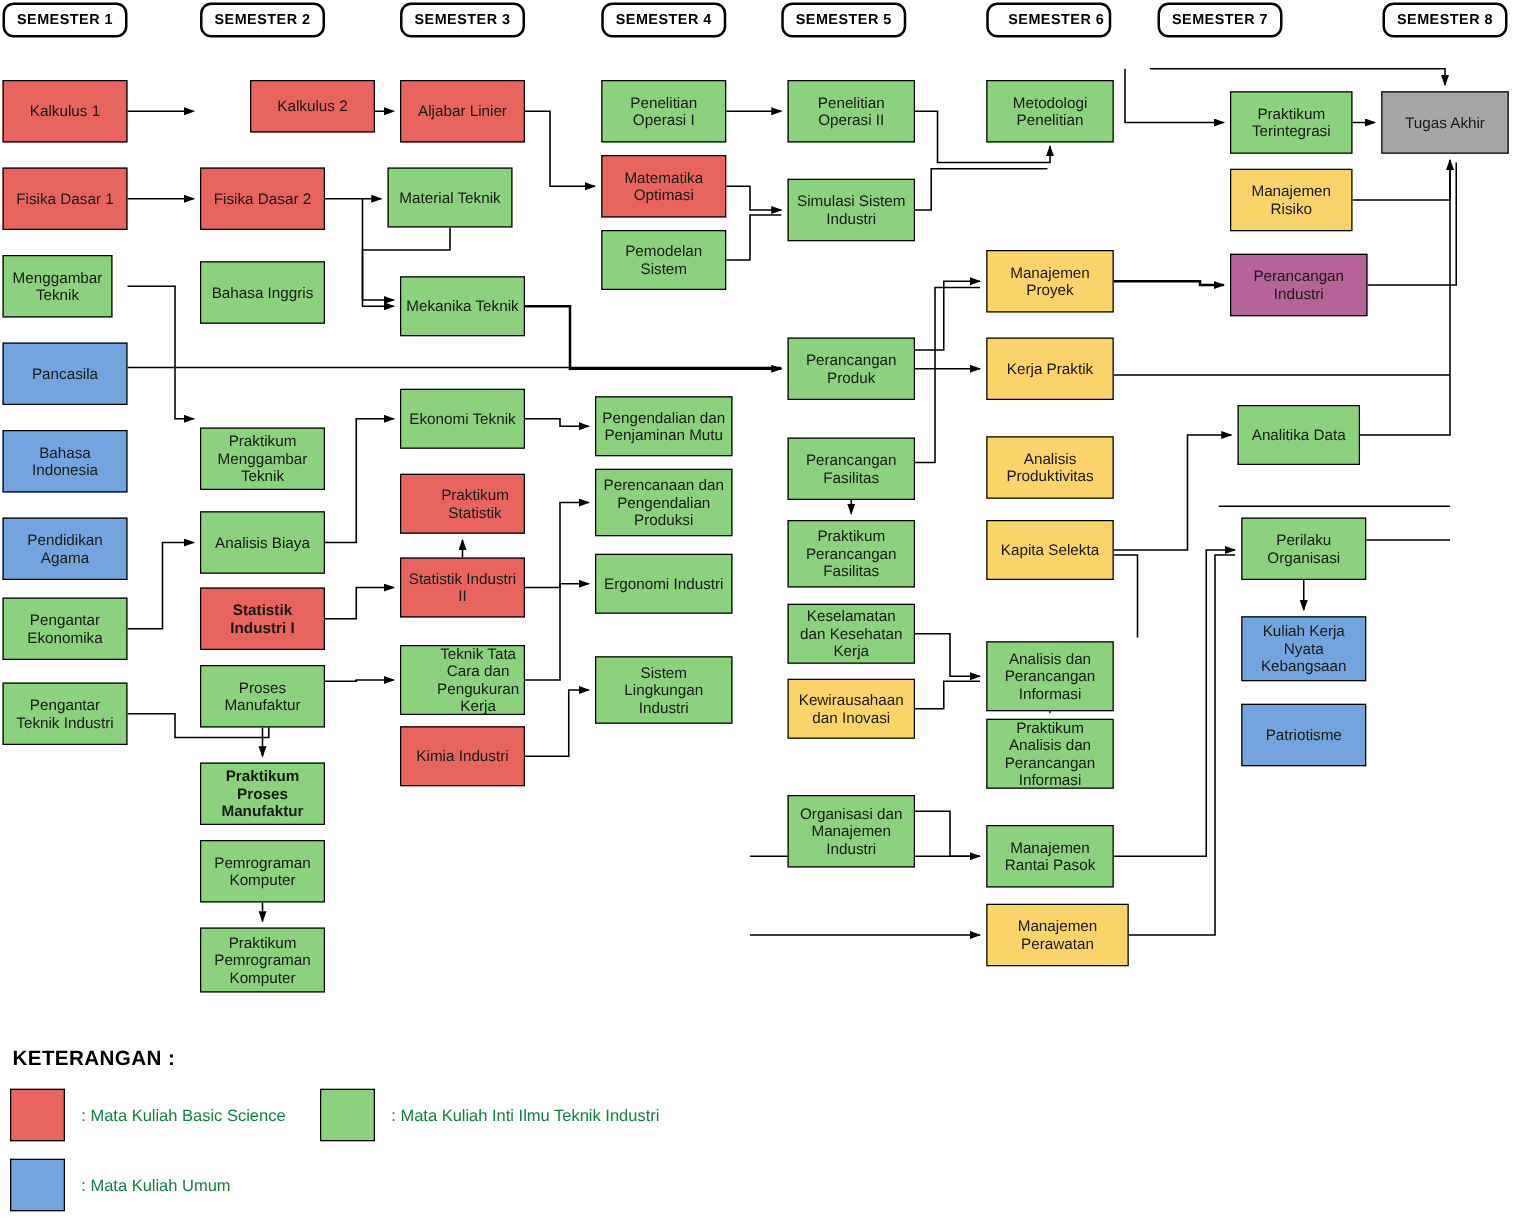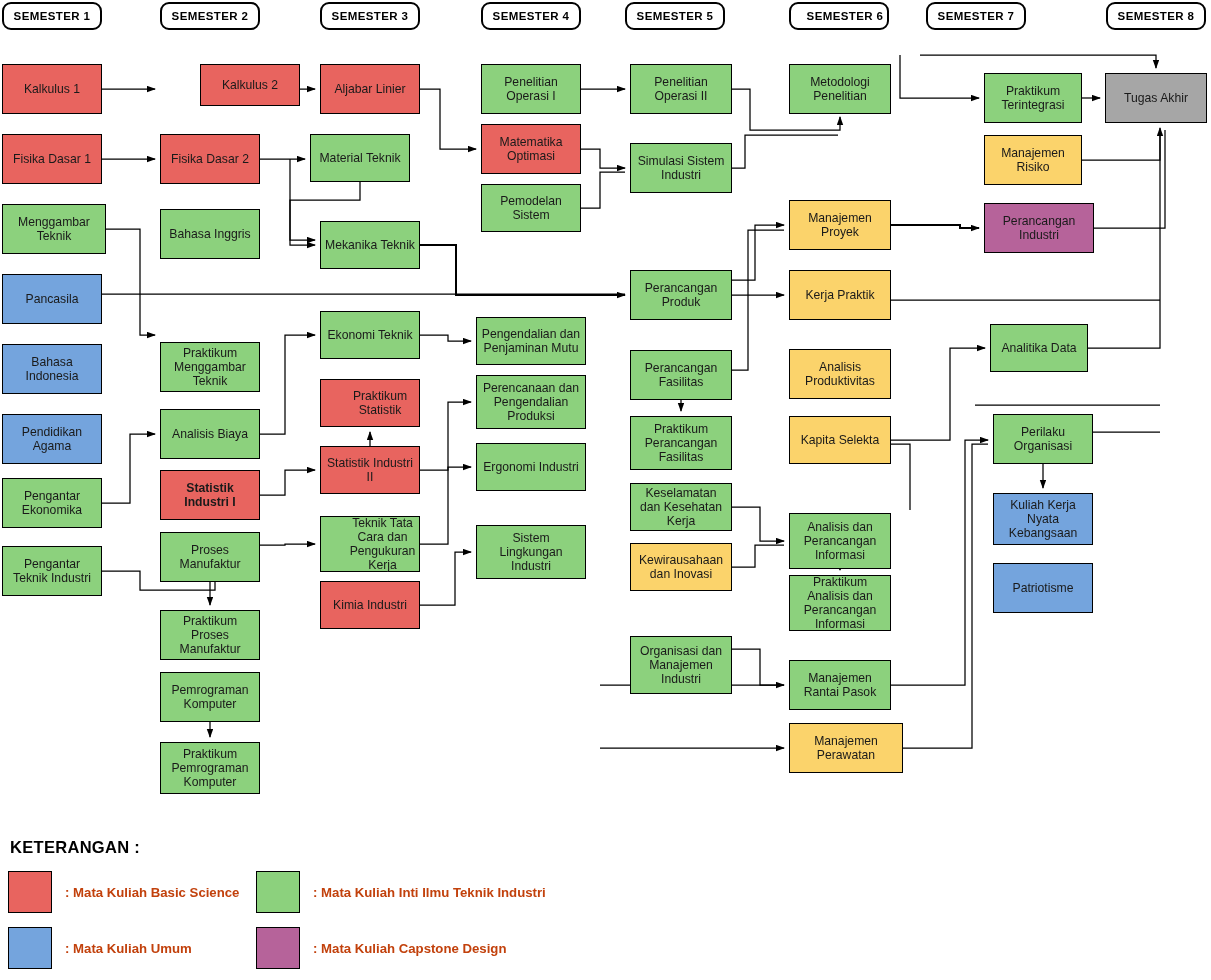--- a/index.html
+++ b/index.html
@@ -16,21 +16,21 @@
   .c-inti{background:#8cd17d;}
   .c-umum{background:#74a4dd;}
   .c-pengembangan{background:#fbd36b;}
   .c-capstone{background:#b6639a;}
   .c-kulminatif{background:#a6a6a6;}
   #legend{position:absolute;left:8px;top:838px;width:620px;}
   #legend .title{font-size:16.5px;font-weight:bold;color:#000;margin:0 0 14px 2px;letter-spacing:.3px;}
   .legend-grid{display:grid;grid-template-columns:248px 1fr;row-gap:14px;}
   .legend-item{display:flex;align-items:center;gap:13px;}
   .legend-swatch{width:42px;height:40px;border:1px solid #000;flex:0 0 auto;}
-  .legend-label{font-size:13.2px;font-weight:bold;color:#c2410c;white-space:nowrap;}
+  .legend-label{font-size:13.2px;font-weight:normal;color:#15803d;white-space:nowrap;}
 </style>
 </head>
 <body>
 
 <div id="stage">
 
   <svg id="wires" viewBox="0 0 1211 980">
     <defs>
       <marker id="ah" markerWidth="9" markerHeight="9" refX="8" refY="3.2" orient="auto" markerUnits="userSpaceOnUse">
         <path d="M0,0 L9,3.2 L0,6.4 z" fill="#000"></path>
@@ -136,34 +136,34 @@
       <div class="sem-head" style="left: 320px; top: 2px; width: 100px; height: 28px;">SEMESTER 3</div>
       <div class="sem-head" style="left: 481px; top: 2px; width: 100px; height: 28px;">SEMESTER 4</div>
       <div class="sem-head" style="left: 625px; top: 2px; width: 100px; height: 28px;">SEMESTER 5</div>
       <div class="sem-head" style="left: 789px; top: 2px; width: 100px; height: 28px; padding-left: 12px;">SEMESTER 6</div>
       <div class="sem-head" style="left: 926px; top: 2px; width: 100px; height: 28px;">SEMESTER 7</div>
       <div class="sem-head" style="left: 1106px; top: 2px; width: 100px; height: 28px;">SEMESTER 8</div>
     </div>
   <div id="nodes-layer">
       <div class="node c-basic" style="left: 2px; top: 64px; width: 100px; height: 50px;">Kalkulus 1</div>
       <div class="node c-basic" style="left: 2px; top: 134px; width: 100px; height: 50px;">Fisika Dasar 1</div>
-      <div class="node c-inti" style="left: 2px; top: 204px; width: 104px; height: 50px;">Menggambar Teknik</div>
+      <div class="node c-inti" style="left: 2px; top: 204px; width: 88px; height: 50px;">Menggambar Teknik</div>
       <div class="node c-umum" style="left: 2px; top: 274px; width: 100px; height: 50px;">Pancasila</div>
       <div class="node c-umum" style="left: 2px; top: 344px; width: 100px; height: 50px;">Bahasa Indonesia</div>
       <div class="node c-umum" style="left: 2px; top: 414px; width: 100px; height: 50px;">Pendidikan Agama</div>
       <div class="node c-inti" style="left: 2px; top: 478px; width: 100px; height: 50px;">Pengantar Ekonomika</div>
       <div class="node c-inti" style="left: 2px; top: 546px; width: 100px; height: 50px;">Pengantar Teknik Industri</div>
       <div class="node c-basic" style="left: 160px; top: 64px; width: 100px; height: 42px; margin-left: 40px;">Kalkulus 2</div>
       <div class="node c-basic" style="left: 160px; top: 134px; width: 100px; height: 50px;">Fisika Dasar 2</div>
       <div class="node c-inti" style="left: 160px; top: 209px; width: 100px; height: 50px;">Bahasa Inggris</div>
       <div class="node c-inti" style="left: 160px; top: 310px; width: 100px; height: 50px; margin-top: 32px;">Praktikum Menggambar Teknik</div>
       <div class="node c-inti" style="left: 160px; top: 409px; width: 100px; height: 50px;">Analisis Biaya</div>
       <div class="node c-basic" style="left: 160px; top: 470px; width: 100px; height: 50px; font-weight: bold;">Statistik Industri I</div>
       <div class="node c-inti" style="left: 160px; top: 532px; width: 100px; height: 50px;">Proses Manufaktur</div>
-      <div class="node c-inti" style="left: 160px; top: 610px; width: 100px; height: 50px;">Praktikum Proses Manufaktur</div>
+      <div class="node c-inti" style="left: 160px; top: 610px; width: 100px; height: 50px; font-weight: bold;">Praktikum Proses Manufaktur</div>
       <div class="node c-inti" style="left: 160px; top: 672px; width: 100px; height: 50px;">Pemrograman Komputer</div>
       <div class="node c-inti" style="left: 160px; top: 742px; width: 100px; height: 52px;">Praktikum Pemrograman Komputer</div>
       <div class="node c-basic" style="left: 320px; top: 64px; width: 100px; height: 50px;">Aljabar Linier</div>
       <div class="node c-inti" style="left: 310px; top: 134px; width: 100px; height: 48px;">Material Teknik</div>
       <div class="node c-inti" style="left: 320px; top: 221px; width: 100px; height: 48px;">Mekanika Teknik</div>
       <div class="node c-inti" style="left: 320px; top: 311px; width: 100px; height: 48px;">Ekonomi Teknik</div>
       <div class="node c-basic" style="left: 320px; top: 379px; width: 100px; height: 48px; padding-left: 23px;">Praktikum Statistik</div>
       <div class="node c-basic" style="left: 320px; top: 446px; width: 100px; height: 48px;">Statistik Industri II</div>
       <div class="node c-inti" style="left: 320px; top: 516px; width: 100px; height: 56px; padding-left: 28px;">Teknik Tata Cara dan Pengukuran Kerja</div>
       <div class="node c-basic" style="left: 320px; top: 581px; width: 100px; height: 48px;">Kimia Industri</div>
@@ -209,20 +209,16 @@
           <div class="legend-label">: Mata Kuliah Basic Science</div>
         </div>
         <div class="legend-item">
           <div class="legend-swatch" style="background: rgb(140, 209, 125);"></div>
           <div class="legend-label">: Mata Kuliah Inti Ilmu Teknik Industri</div>
         </div>
         <div class="legend-item">
           <div class="legend-swatch" style="background: rgb(116, 164, 221);"></div>
           <div class="legend-label">: Mata Kuliah Umum</div>
         </div>
-        <div class="legend-item">
-          <div class="legend-swatch" style="background: rgb(182, 99, 154);"></div>
-          <div class="legend-label">: Mata Kuliah Capstone Design</div>
-        </div>
       </div>
   </div>
 
 </div>
 
 </body></html>

